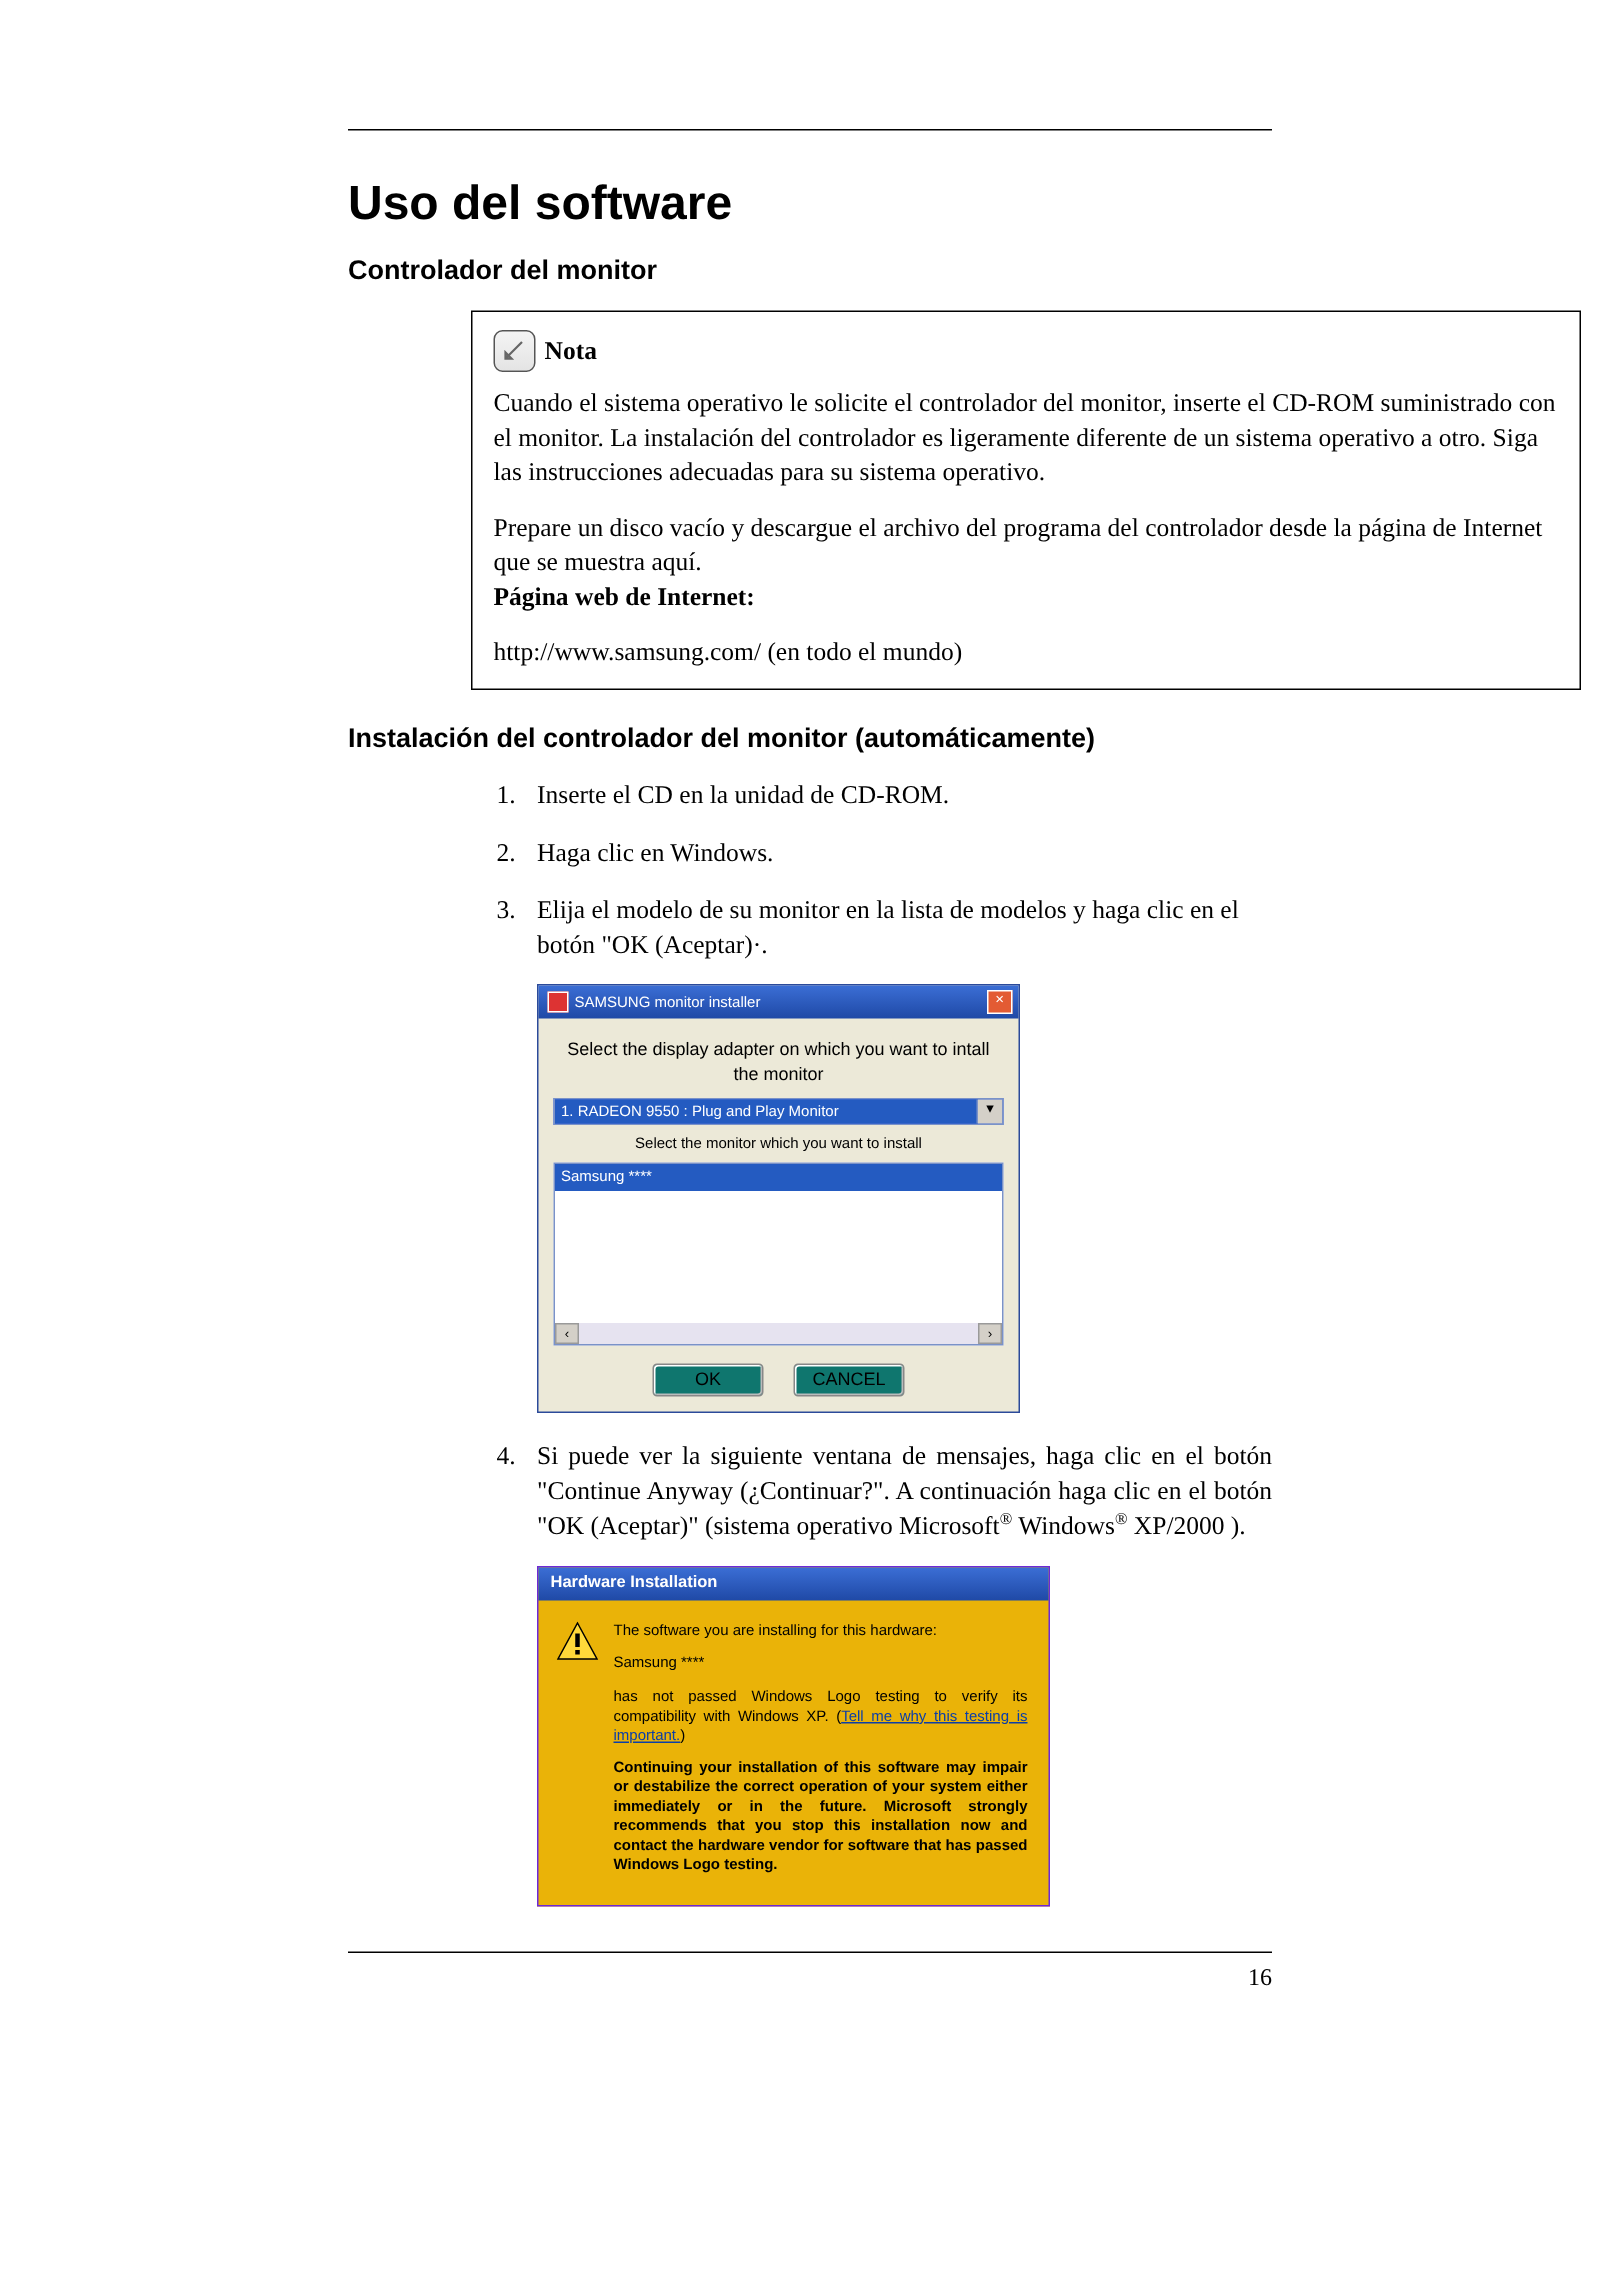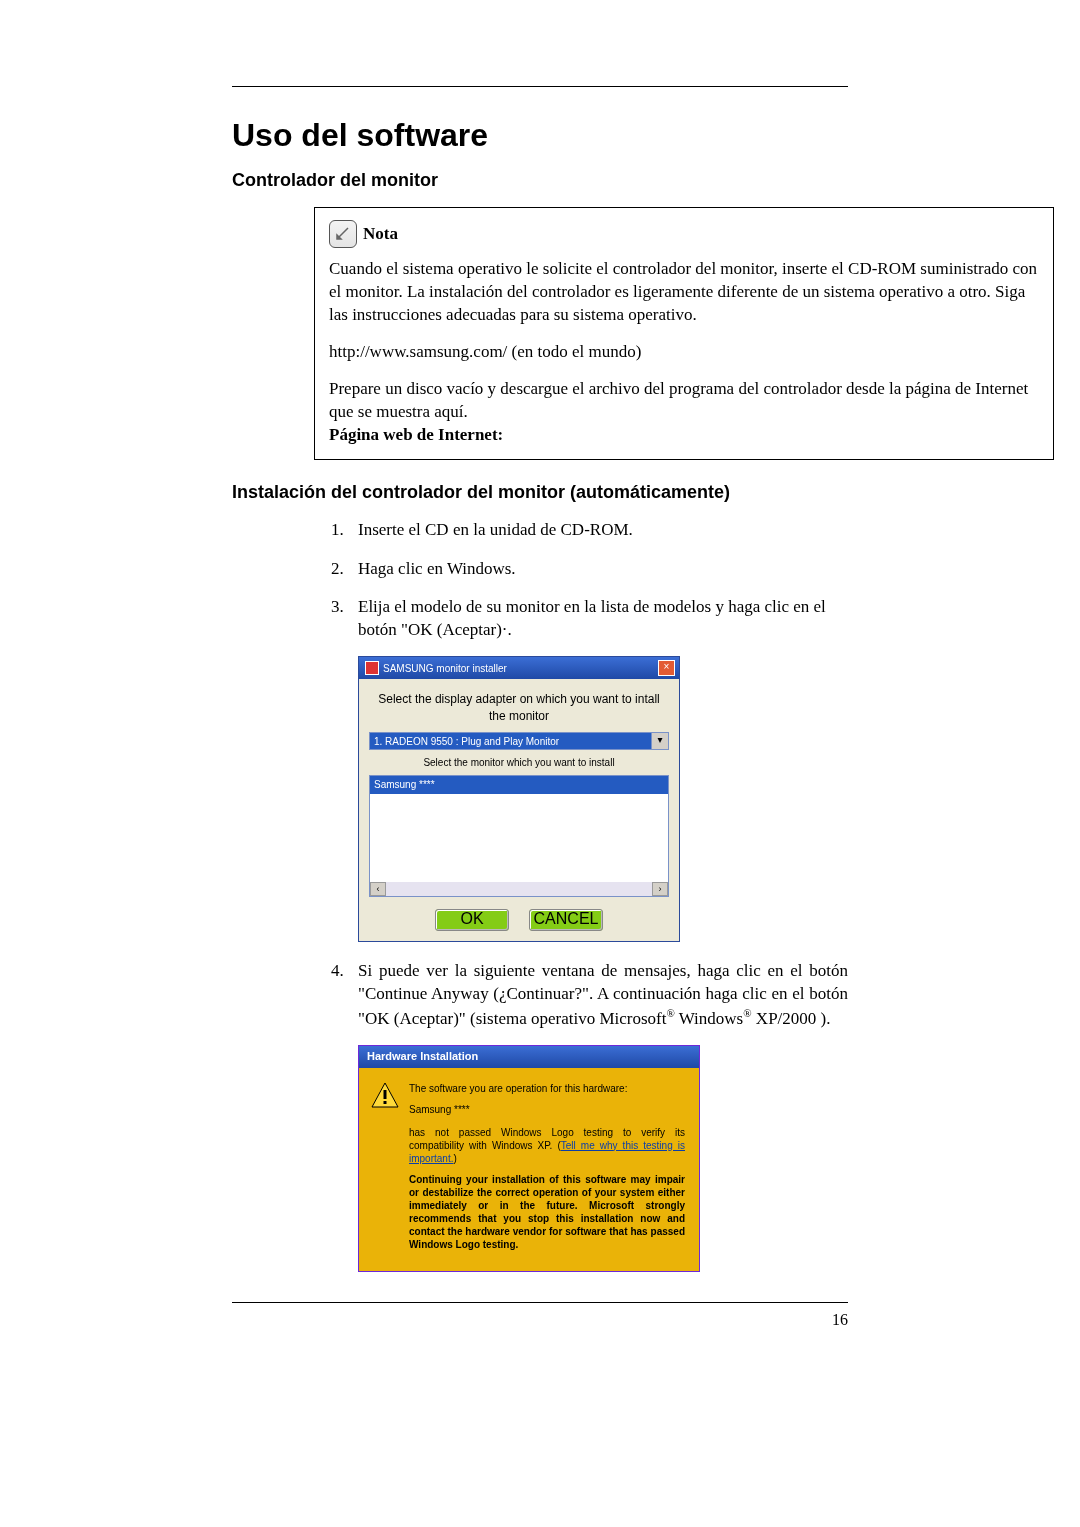--- a/index.html
+++ b/index.html
@@ -190,25 +190,25 @@
   .hscroll .track { flex:1; }
   .btnrow {
     display: flex;
     justify-content: center;
     gap: 20px;
     margin-top: 12px;
   }
   .winbtn {
     min-width: 72px;
     height: 20px;
-    background: #84cc16;
+    background: #0f766e;
     border: 1px solid #888;
     border-radius: 3px;
     box-shadow: inset 1px 1px 0 #fff, inset -1px -1px 0 #bbb;
-    font-size: 16px;
+    font-size: 12px;
     text-align: center;
     line-height: 18px;
   }
 
   .justify { text-align: justify; }
   sup { font-size: 11px; }
 
   
   .dlg2 {
     width: 340px;
@@ -279,25 +279,25 @@
   <div class="note-box">
     <div class="note-header">
       <div class="note-icon">
         <svg width="16" height="16" viewBox="0 0 16 16">
             <path d="M2 13 L13 2 M2 13 L2 9 L6 13 Z" stroke="#666" stroke-width="1.5" fill="#999"></path>
           </svg>
       </div>
       <span class="note-title">Nota</span>
     </div>
     <p>Cuando el sistema operativo le solicite el controlador del monitor, inserte el CD-ROM suministrado con el monitor. La instalación del controlador es ligeramente diferente de un sistema operativo a otro. Siga las instrucciones adecuadas para su sistema operativo.</p>
-    <p>http://www.samsung.com/ (en todo el mundo)</p>
     <p>
       <span>Prepare un disco vacío y descargue el archivo del programa del controlador desde la página de Internet que se muestra aquí.</span><br>
       <span class="bold">Página web de Internet:</span>
     </p>
+    <p>http://www.samsung.com/ (en todo el mundo)</p>
   </div>
 
   <h2>Instalación del controlador del monitor (automáticamente)</h2>
 
   <ol class="main-list">
     <li>Inserte el CD en la unidad de CD-ROM.</li>
     <li>Haga clic en Windows.</li>
     <li>
       <span>Elija el modelo de su monitor en la lista de modelos y haga clic en el botón "OK (Aceptar)·.</span>
       <div class="figure">
@@ -340,21 +340,21 @@
           <div class="dlg2-title">Hardware Installation</div>
           <div class="dlg2-body">
             <div class="warn-ico">
               <svg width="28" height="26" viewBox="0 0 28 26">
                 <polygon points="14,1 27,25 1,25" fill="#ffd93a" stroke="#000" stroke-width="1"></polygon>
                 <rect x="12.5" y="8" width="3" height="9" fill="#000"></rect>
                 <rect x="12.5" y="19" width="3" height="3" fill="#000"></rect>
               </svg>
             </div>
             <div class="dlg2-text">
-              <div class="p">The software you are operation for this hardware:</div>
+              <div class="p">The software you are installing for this hardware:</div>
               <div class="device">Samsung ****</div>
               <div class="p">
                 <span>has not passed Windows Logo testing to verify its compatibility with Windows XP. (</span><a href="#">Tell me why this testing is important.</a><span>)</span>
               </div>
               <div class="p w">Continuing your installation of this software may impair or destabilize the correct operation of your system either immediately or in the future. Microsoft strongly recommends that you stop this installation now and contact the hardware vendor for software that has passed Windows Logo testing.</div>
             </div>
           </div>
         </div>
       </div>
     </li>

